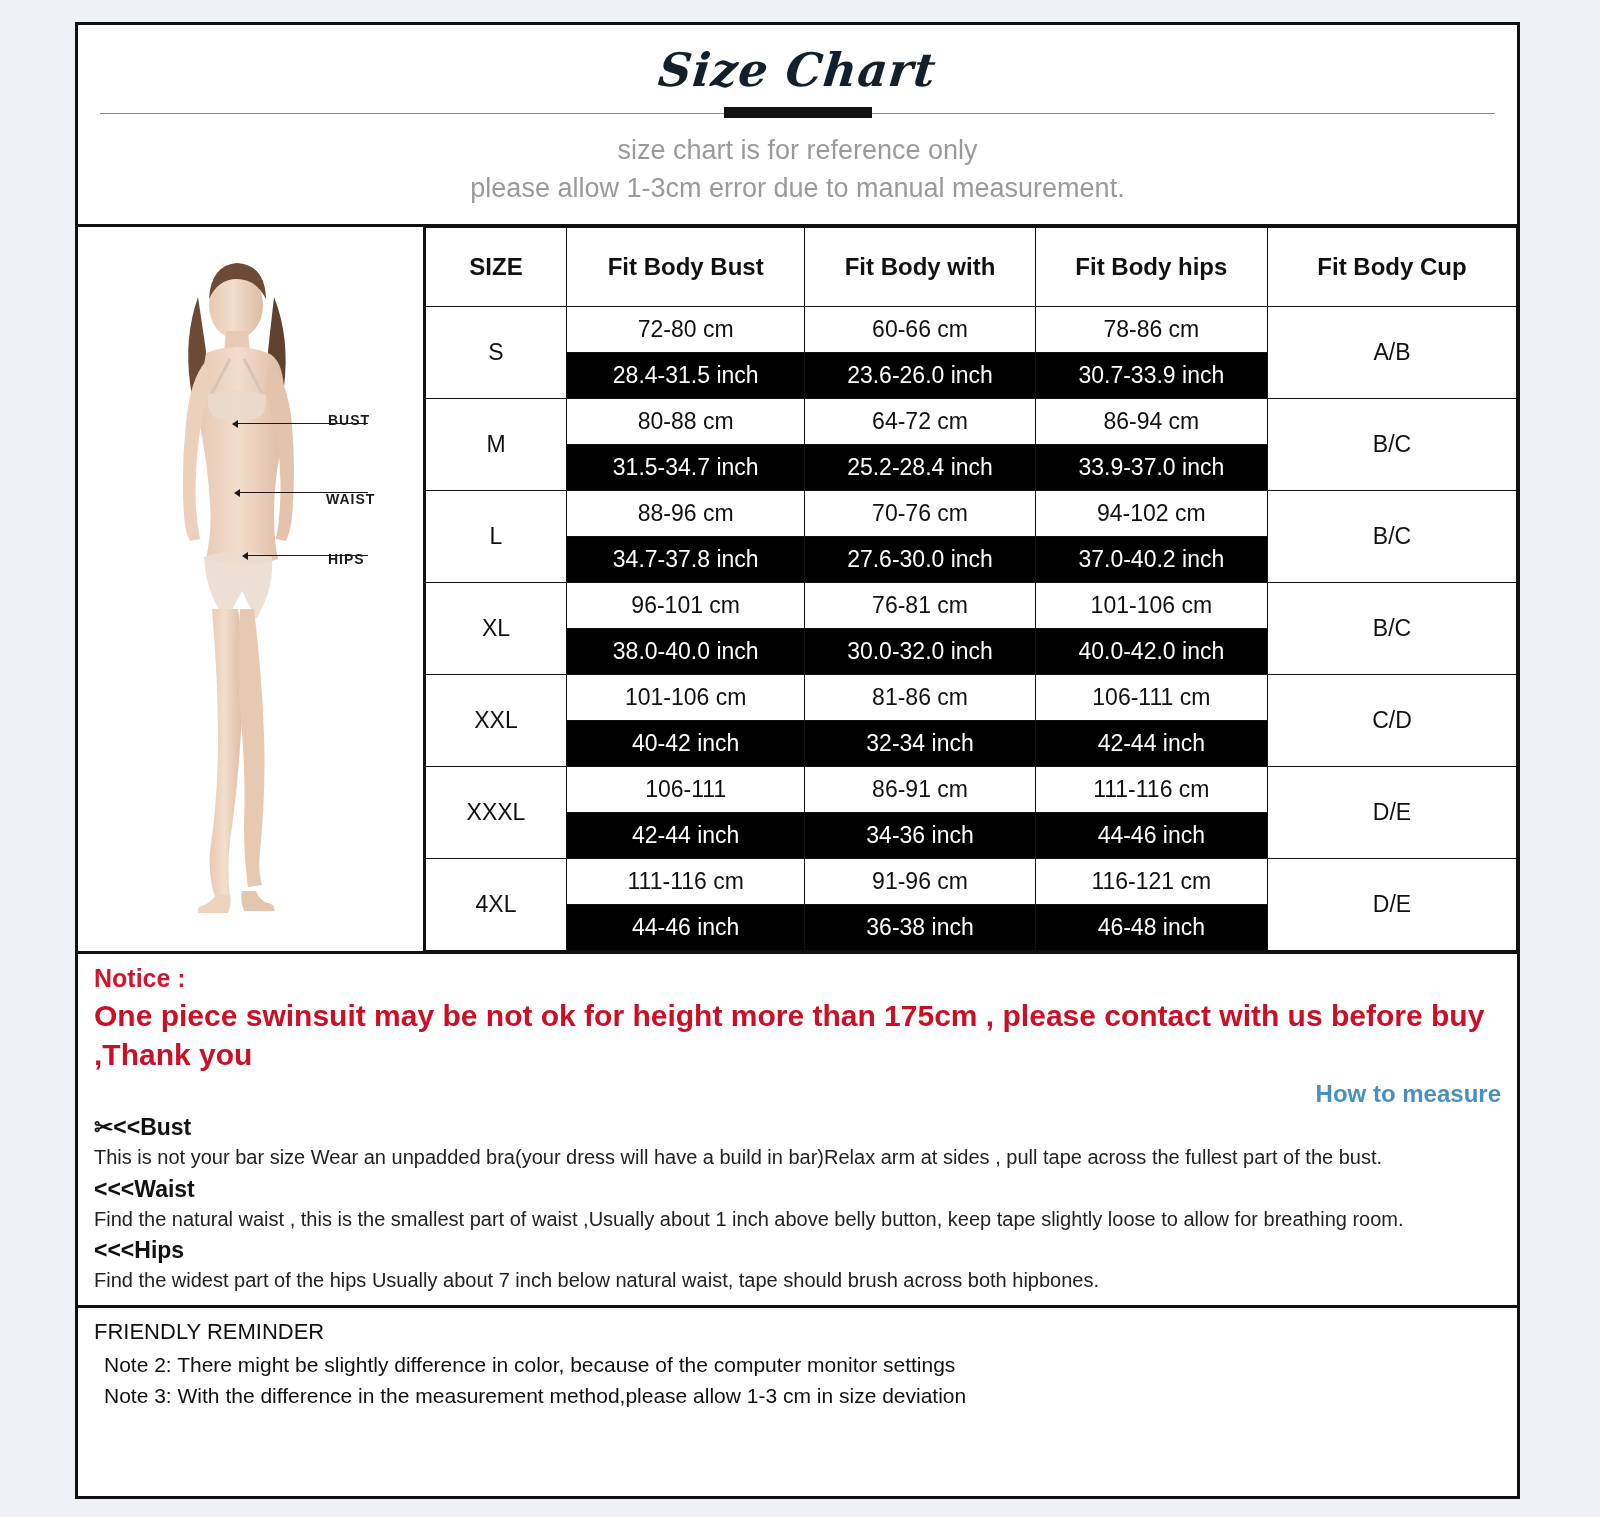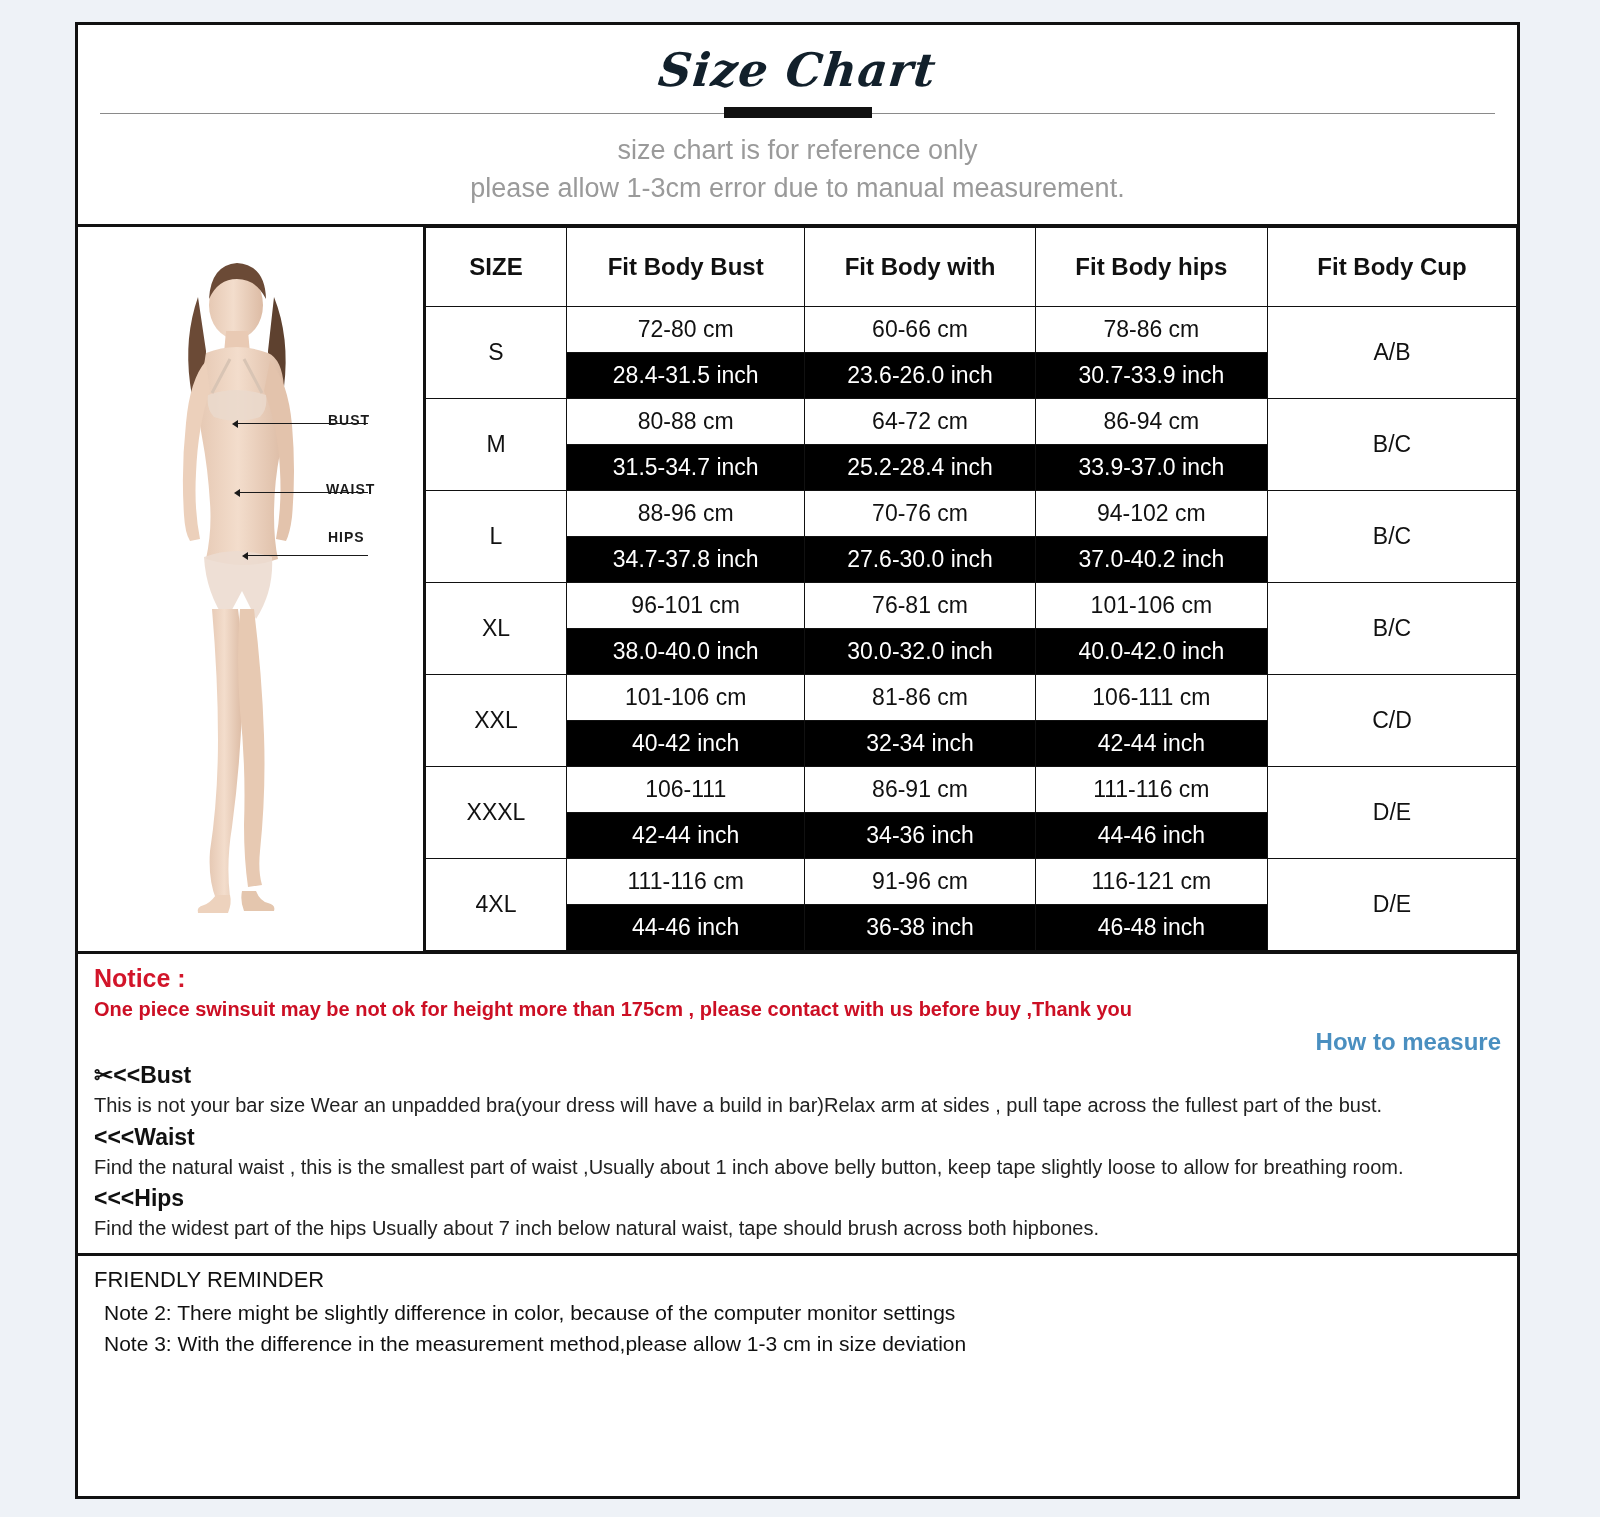--- a/index.html
+++ b/index.html
@@ -160,21 +160,21 @@
   }
   .notice .red-head {
     color: #d2152a;
     font-weight: bold;
     font-size: 25px;
     margin-bottom: 2px;
   }
   .notice .red-line {
     color: #cc0f24;
     font-weight: bold;
-    font-size: 20px;
+    font-size: 30px;
     margin-bottom: 4px;
   }
   .notice .blue-head {
     color: #4a8fc0;
     font-weight: bold;
     font-size: 24px;
     margin-bottom: 4px;
     text-align: right;
   }
   .notice .sec-head {
@@ -260,24 +260,24 @@
             <path d="M176 382 q8 66 10 126 q2 58 -4 116 q-2 20 2 34 l-14 2 q-4 -28 -4 -62 q2 -60 -4 -114 q-4 -54 0 -102 z" fill="#e7c9b2"></path>
 
             <path d="M138 668 q-6 8 -12 10 q-8 2 -6 8 l30 0 q4 -10 2 -18 z" fill="#edd2bd"></path>
             <path d="M178 664 q4 10 12 12 q8 2 6 8 l-30 0 q-4 -10 -2 -20 z" fill="#e4c6ae"></path>
           </svg>
 
           <div class="fig-line" style="left:158px;top:196px;width:132px;"></div>
           <div class="fig-label" style="left:250px;top:185px;">BUST</div>
 
           <div class="fig-line" style="left:160px;top:265px;width:130px;"></div>
-          <div class="fig-label" style="left:248px;top:254px;">WAIST</div>
+          <div class="fig-label" style="left:248px;top:264px;">WAIST</div>
 
           <div class="fig-line" style="left:168px;top:328px;width:122px;"></div>
-          <div class="fig-label" style="left:250px;top:302px;">HIPS</div>
+          <div class="fig-label" style="left:250px;top:324px;">HIPS</div>
         </div>
       </div>
 
       <table class="sizes">
         <thead>
           <tr>
             <th style="width:140px;">SIZE</th>
             <th>Fit Body Bust</th>
             <th>Fit Body with</th>
             <th>Fit Body hips</th>

